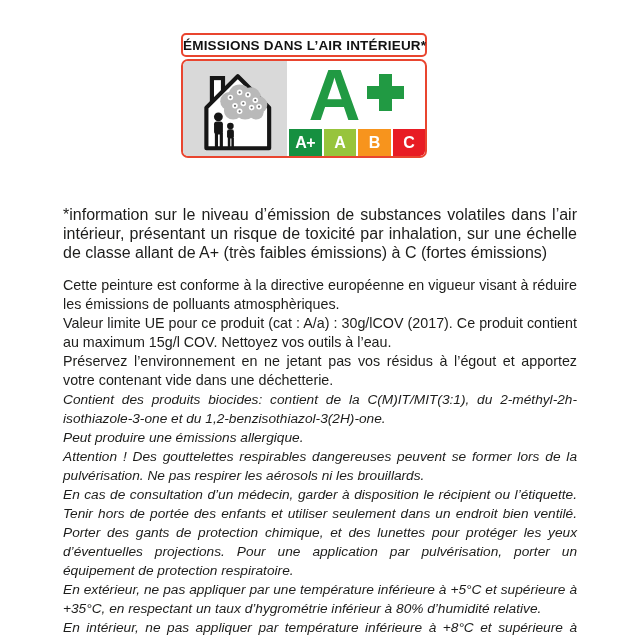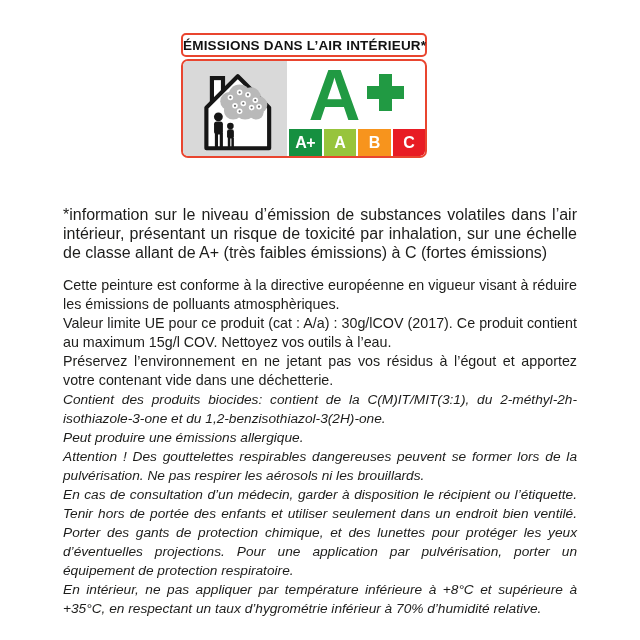--- a/index.html
+++ b/index.html
@@ -205,17 +205,18 @@
       <p>Cette peinture est conforme à la directive européenne en vigueur visant à réduire les émissions de polluants atmosphèriques.</p>
       <p>Valeur limite UE pour ce produit (cat : A/a) : 30g/lCOV (2017). Ce produit contient au maximum 15g/l COV. Nettoyez vos outils à l’eau.</p>
       <p>Préservez l’environnement en ne jetant pas vos résidus à l’égout et apportez votre contenant vide dans une déchetterie.</p>
     </div>
 
     <div class="warnings-block">
       <p>Contient des produits biocides: contient de la C(M)IT/MIT(3:1), du 2-méthyl-2h-isothiazole-3-one et du 1,2-benzisothiazol-3(2H)-one.</p>
       <p>Peut produire une émissions allergique.</p>
       <p>Attention ! Des gouttelettes respirables dangereuses peuvent se former lors de la pulvérisation. Ne pas respirer les aérosols ni les brouillards.</p>
       <p>En cas de consultation d’un médecin, garder à disposition le récipient ou l’étiquette. Tenir hors de portée des enfants et utiliser seulement dans un endroit bien ventilé. Porter des gants de protection chimique, et des lunettes pour protéger les yeux d’éventuelles projections. Pour une application par pulvérisation, porter un équipement de protection respiratoire.</p>
+      <p>En extérieur, ne pas appliquer par une température inférieure à +5°C et supérieure à +35°C, en respectant un taux d’hygrométrie inférieur à 80% d’humidité relative.</p>
       <p>En intérieur, ne pas appliquer par température inférieure à +8°C et supérieure à +35°C, en respectant un taux d’hygrométrie inférieur à 70% d’humidité relative.</p>
     </div>
 
   </div>
 </div>
 
 </body></html>

